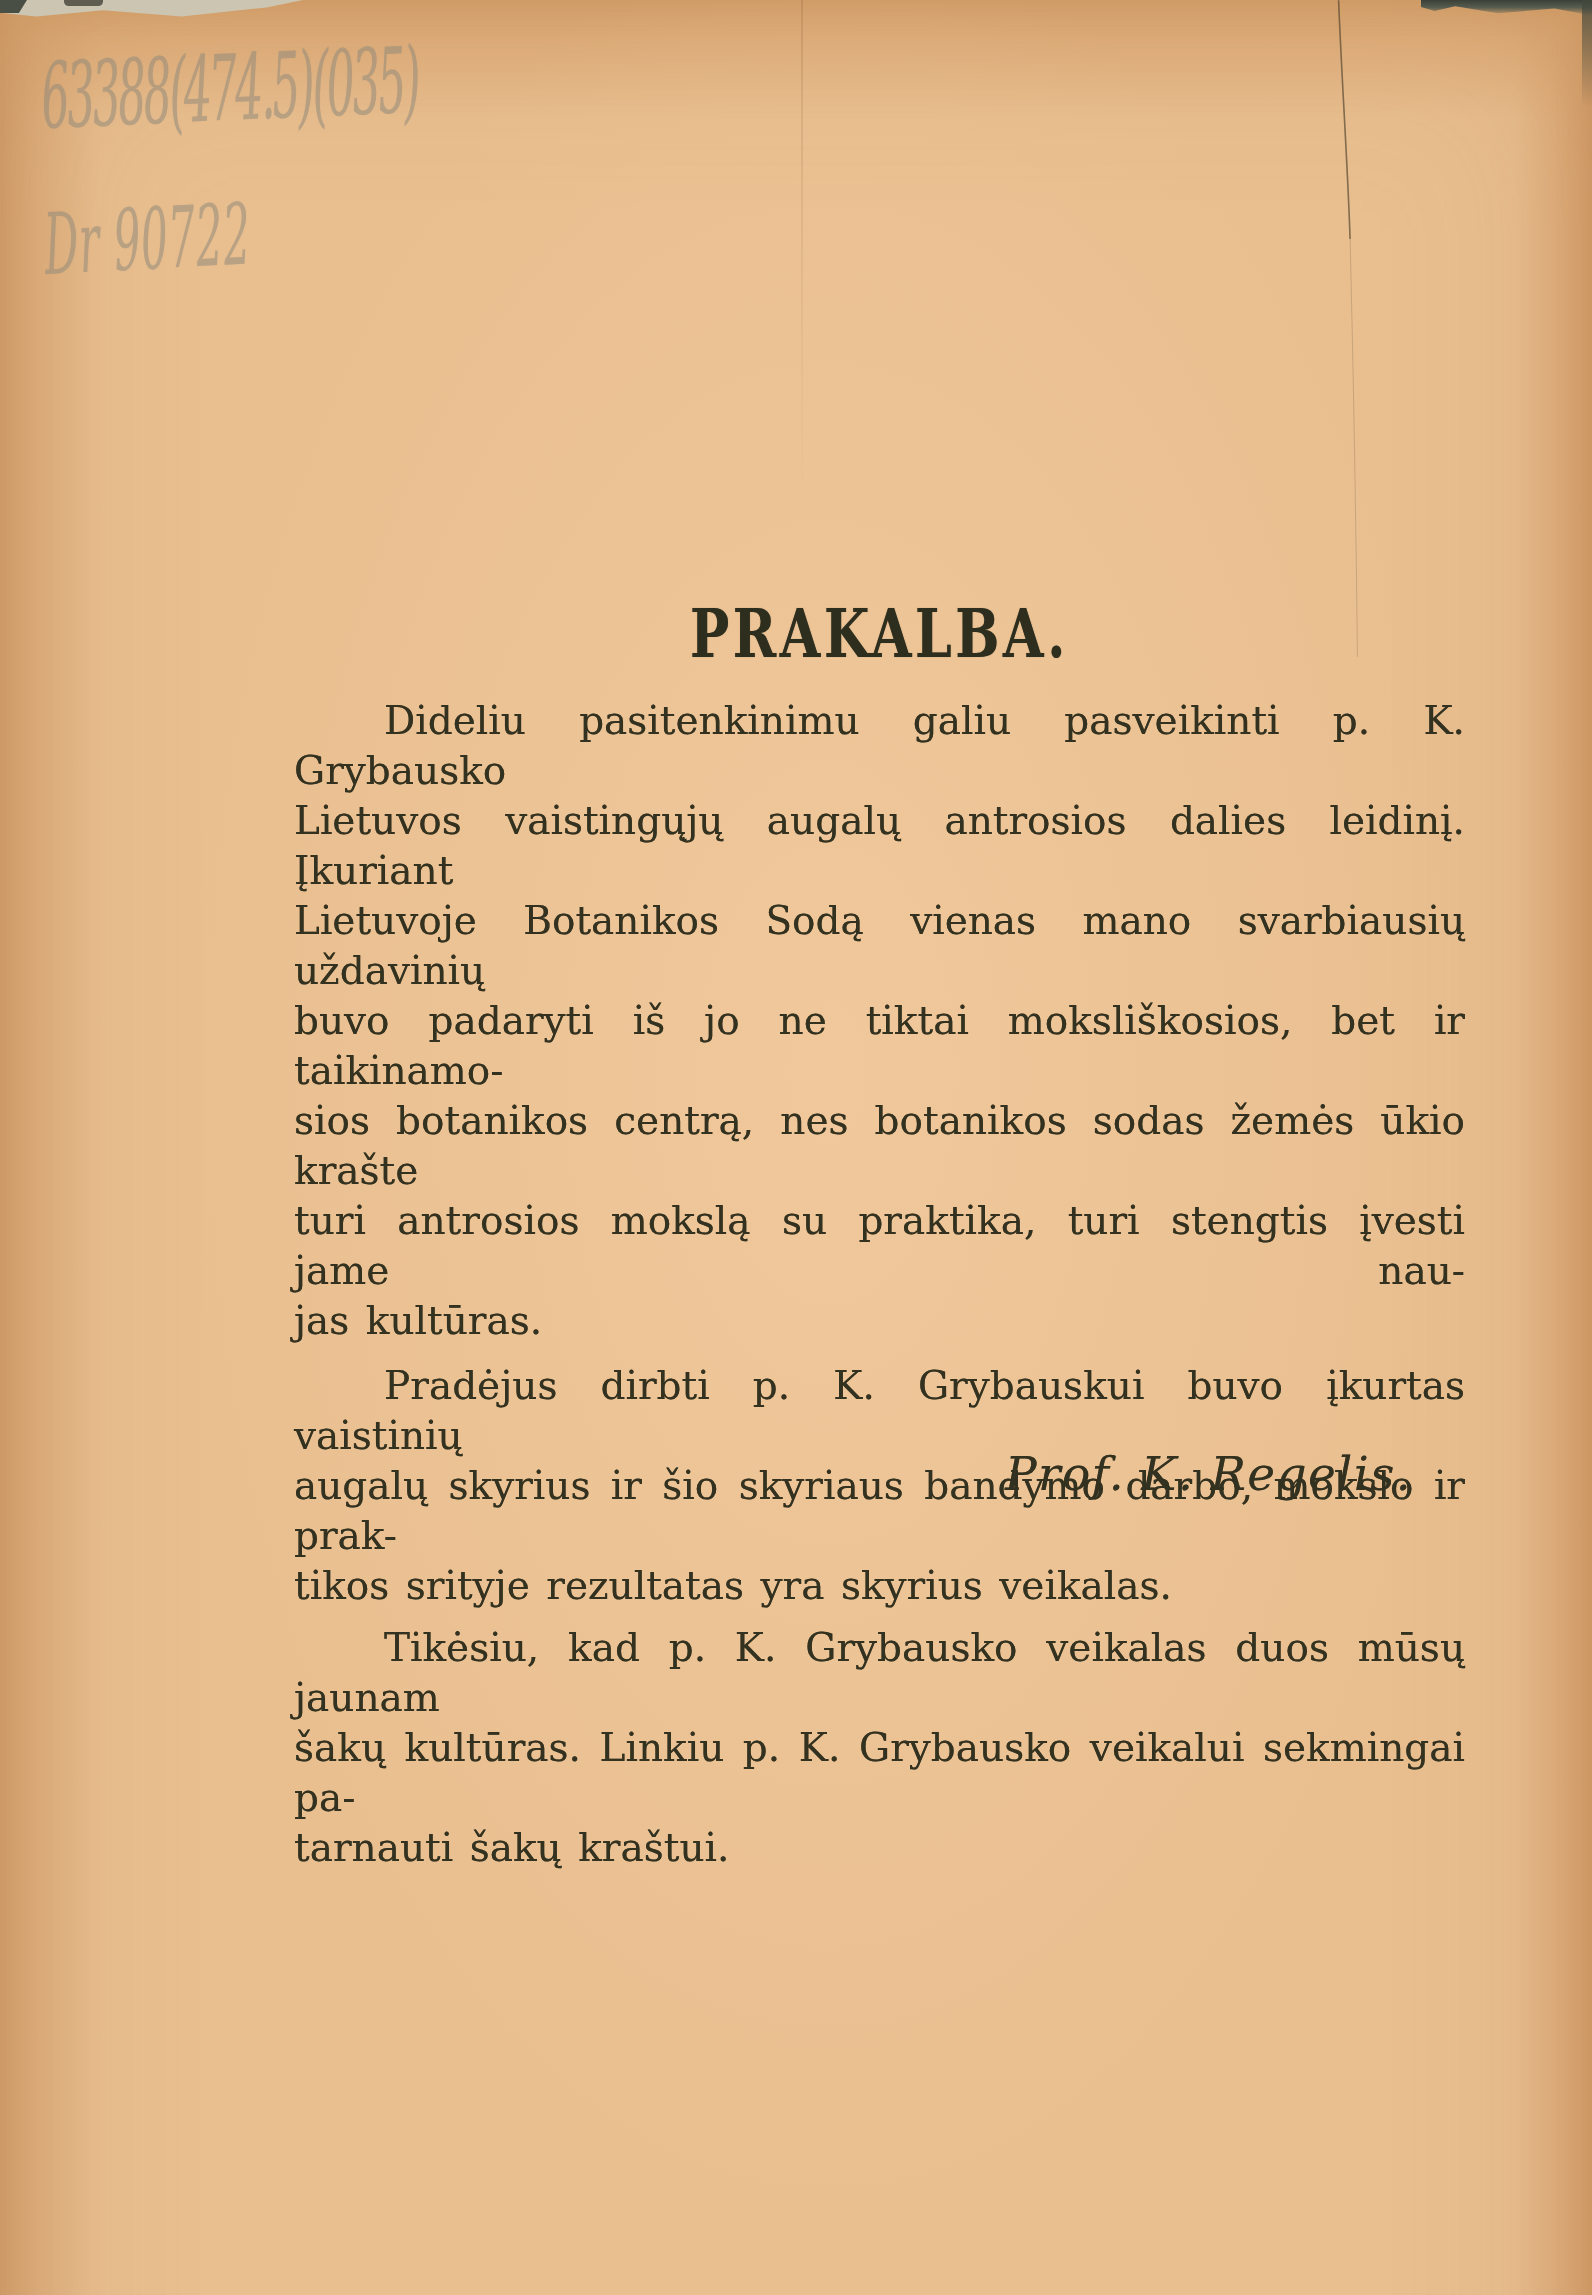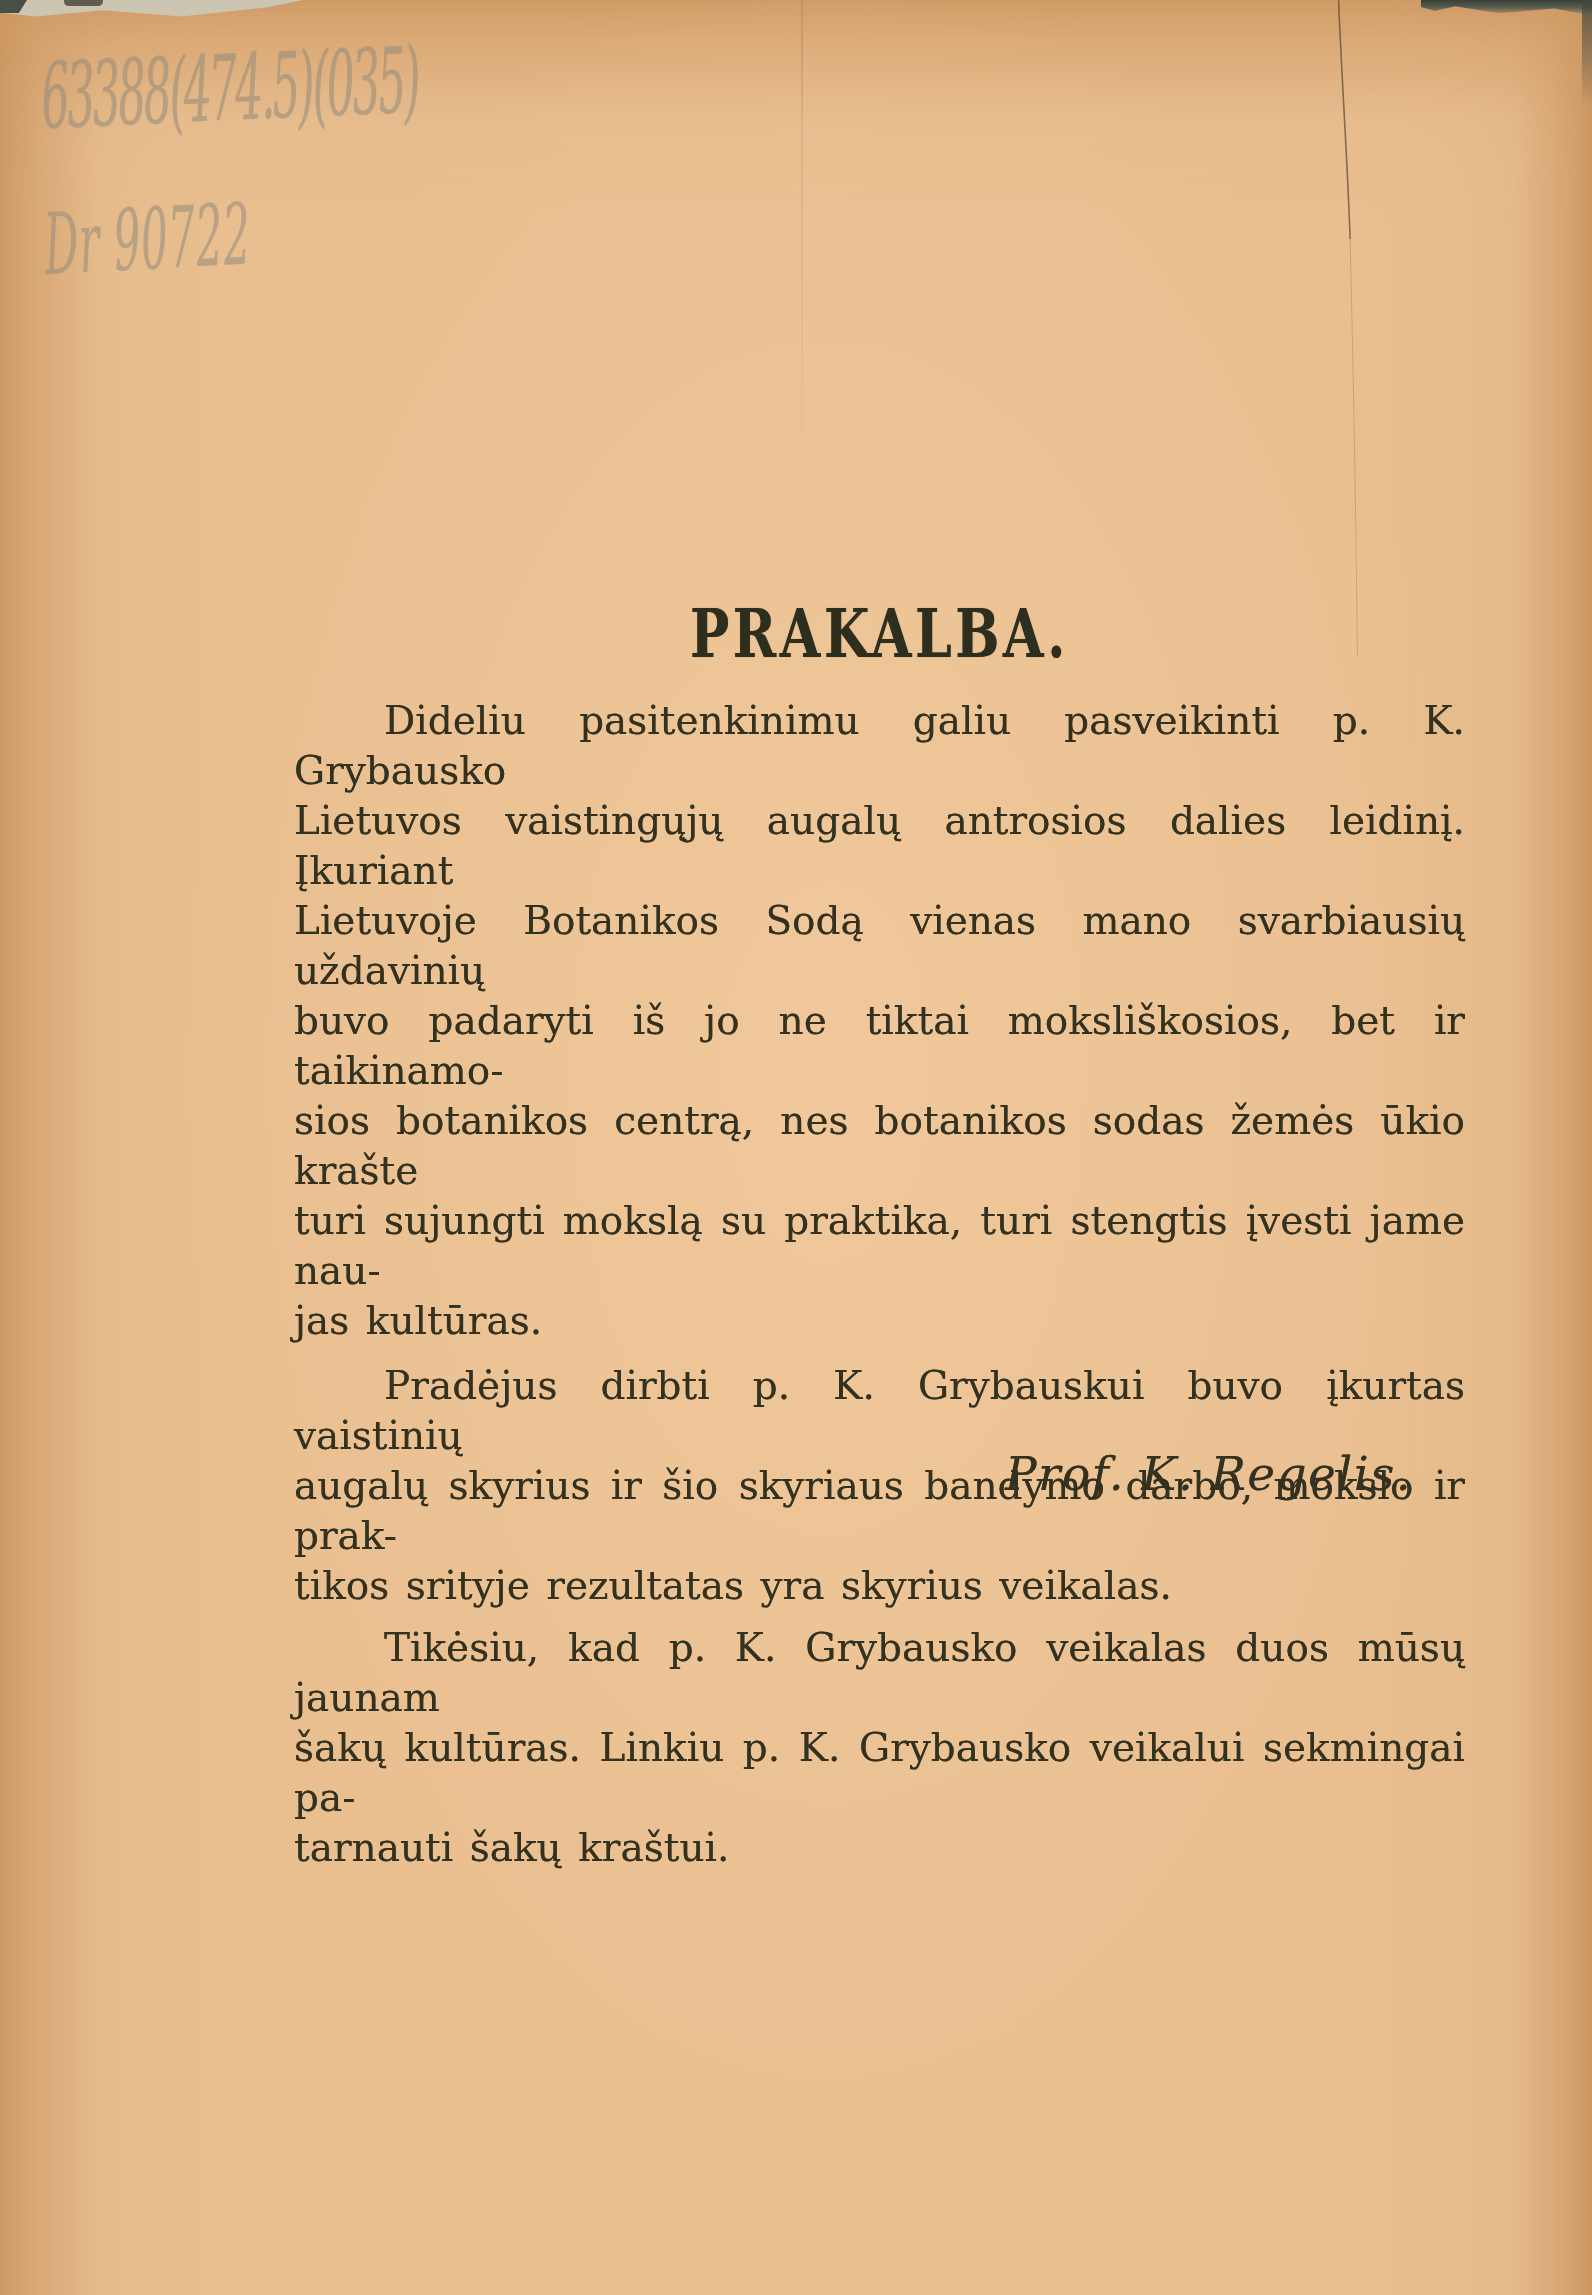--- a/index.html
+++ b/index.html
@@ -120,21 +120,21 @@
 
   <h1 class="title">PRAKALBA.</h1>
 
   <div class="body-text">
     <div class="para p1">
       <div class="line indent">Dideliu pasitenkinimu galiu pasveikinti p. K. Grybausko</div>
       <div class="line">Lietuvos vaistingųjų augalų antrosios dalies leidinį. Įkuriant</div>
       <div class="line">Lietuvoje Botanikos Sodą vienas mano svarbiausių uždavinių</div>
       <div class="line">buvo padaryti iš jo ne tiktai moksliškosios, bet ir taikinamo-</div>
       <div class="line">sios botanikos centrą, nes botanikos sodas žemės ūkio krašte</div>
-      <div class="line">turi sujungti mokslą su praktika, turi stengtis įvesti jame nau-</div>
+      <div class="line">turi antrosios mokslą su praktika, turi stengtis įvesti jame nau-</div>
       <div class="line end">jas kultūras.</div>
     </div>
     <div class="para p2">
       <div class="line indent">Pradėjus dirbti p. K. Grybauskui buvo įkurtas vaistinių</div>
       <div class="line">augalų skyrius ir šio skyriaus bandymo darbo, mokslo ir prak-</div>
       <div class="line end">tikos srityje rezultatas yra skyrius veikalas.</div>
     </div>
     <div class="para p3">
       <div class="line indent">Tikėsiu, kad p. K. Grybausko veikalas duos mūsų jaunam</div>
       <div class="line">šakų kultūras. Linkiu p. K. Grybausko veikalui sekmingai pa-</div>

